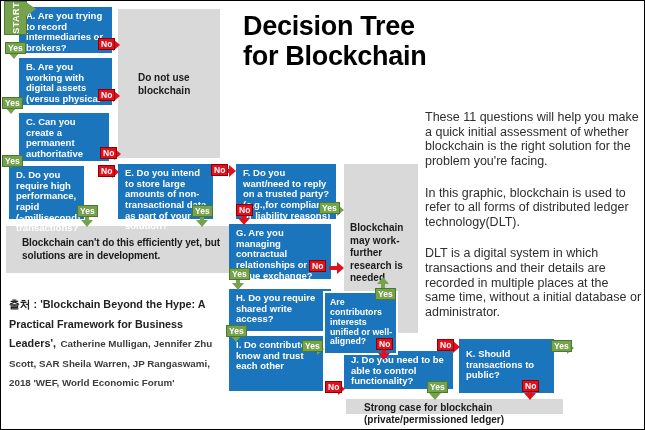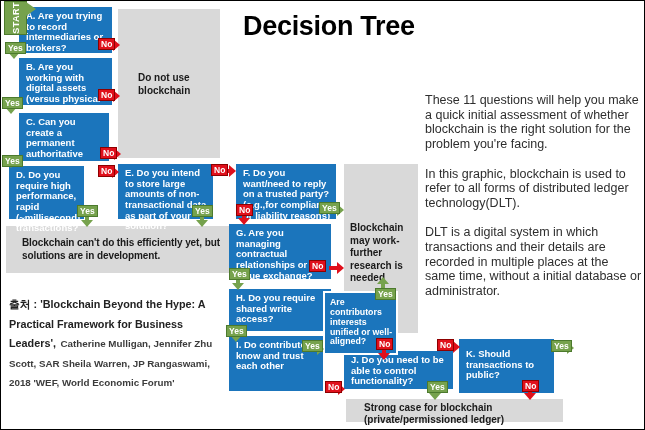--- a/index.html
+++ b/index.html
@@ -43,32 +43,33 @@
     border-left:6px solid transparent; border-right:6px solid transparent; border-top:7px solid currentColor; }
   .ar-u { width:4px; background:currentColor; }
   .ar-u::before { content:""; position:absolute; bottom:100%; left:-4px; width:0; height:0;
     border-left:6px solid transparent; border-right:6px solid transparent; border-bottom:7px solid currentColor; }
   .red { color:var(--red); } .grn { color:var(--green); }
   
   .title { position:absolute; left:242px; top:10px; width:350px; color:#000000;
            font-size:27px; font-weight:800; line-height:1.12; letter-spacing:-.3px; z-index:5; }
   .intro { position:absolute; left:424px; top:92px; width:217px; color:#2e2e2e;
            font-size:12.5px; line-height:1.17; z-index:5; }
-  .intro div { margin-bottom:15px; }
+  .intro div { margin-bottom:15px;margin-top:17px; }
   .cite { position:absolute; left:8px; top:292px; width:214px; z-index:5; line-height:1.22; }
   .cite .c1 { font-size:10.8px; font-weight:bold; color:#222; }
   .cite .c2 { font-size:9.8px; font-weight:bold; color:#3c3c3c; }
 </style>
 </head>
 <body>
 
 <div id="slide" style="--blue: #1B75BC; --gray: #D9D9D9; --green: #76A24D; --green-dk: #4C7A2D; --red: #E0101C; --red-dk: #8D0000;">
 
   <div class="title">
     <div>Decision Tree</div>
+    <div>for Blockchain</div>
   </div>
 
   <div class="intro">
     <div>These 11 questions will help you make a quick initial assessment of whether blockchain is the right solution for the problem you're facing.</div>
     <div>In this graphic, blockchain is used to refer to all forms of distributed ledger technology(DLT).</div>
     <div>DLT is a digital system in which transactions and their details are recorded in multiple places at the same time, without a initial database or administrator.</div>
   </div>
 
   <div class="cite">
     <span class="c1">출처 : 'Blockchain Beyond the Hype: A Practical Framework for Business Leaders',</span>
@@ -76,21 +77,21 @@
   </div>
 
   <div class="start-banner">
     <span>START</span>
   </div>
   <div class="start-head"></div>
 
   <div class="out" style="left:117px; top:8px; width:102px; height:149px; padding:63px 4px 0 20px;">Do not use blockchain</div>
   <div class="out" style="left:5px; top:225px; width:237px; height:47px; padding:11px 8px 12px 16px; letter-spacing:-.1px;">Blockchain can't do this efficiently yet, but solutions are in development.</div>
   <div class="out" style="left:343px; top:163px; width:74px; height:169px; padding:58px 4px 0 6px;">Blockchain may work- further research is needed</div>
-  <div class="out" style="left:345px; top:398px; width:217px; height:23px; padding:3px 8px 0 18px; line-height:1.15;">Strong case for blockchain (private/permissioned ledger)</div>
+  <div class="out" style="left:345px; top:398px; width:217px; height:15px; padding:3px 8px 0 18px; line-height:1.15;">Strong case for blockchain (private/permissioned ledger)</div>
 
   <div class="q" style="left:18px; top:6px;   width:93px;  height:46px;">A. Are you trying to record intermediaries or brokers?</div>
   <div class="q" style="left:18px; top:57px;  width:93px;  height:47px;">B. Are you working with digital assets (versus physical assets)?</div>
   <div class="q" style="left:18px; top:112px; width:90px;  height:48px;">C. Can you create a permanent authoritative record of the digital asset in question?</div>
   <div class="q" style="left:8px;  top:165px; width:75px;  height:53px;">D. Do you require high performance, rapid (~millisecond) transactions?</div>
   <div class="q" style="left:117px;top:163px; width:95px;  height:55px;">E. Do you intend to store large amounts of non-transactional data as part of your solution?</div>
   <div class="q" style="left:235px;top:163px; width:100px; height:55px;">F. Do you want/need to reply on a trusted party? (e.g.,for compliance or liability reasons)</div>
   <div class="q" style="left:228px;top:223px; width:102px; height:55px;">G. Are you managing contractual relationships or value exchange?</div>
   <div class="q" style="left:228px;top:288px; width:102px; height:42px;">H. Do you require shared write access?</div>
   <div class="q" style="left:228px;top:335px; width:94px;  height:55px;">I. Do contributors know and trust each other</div>

